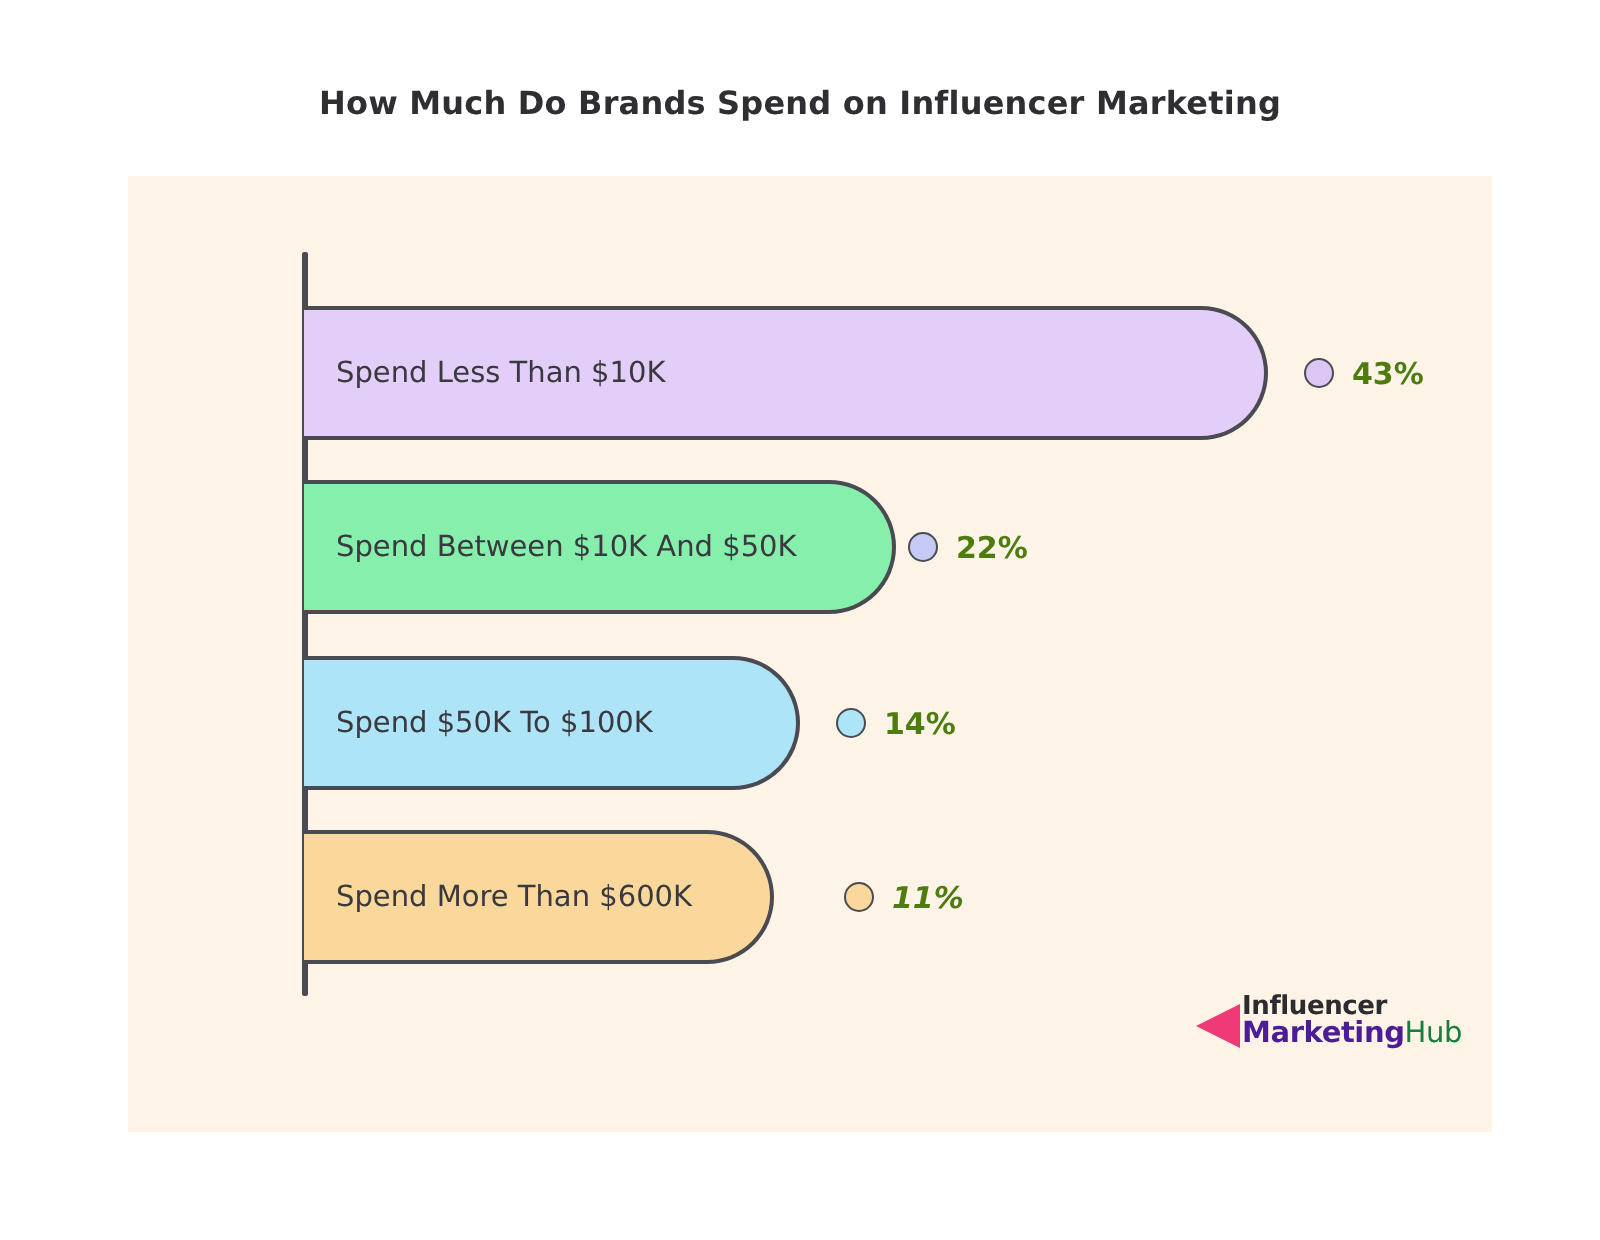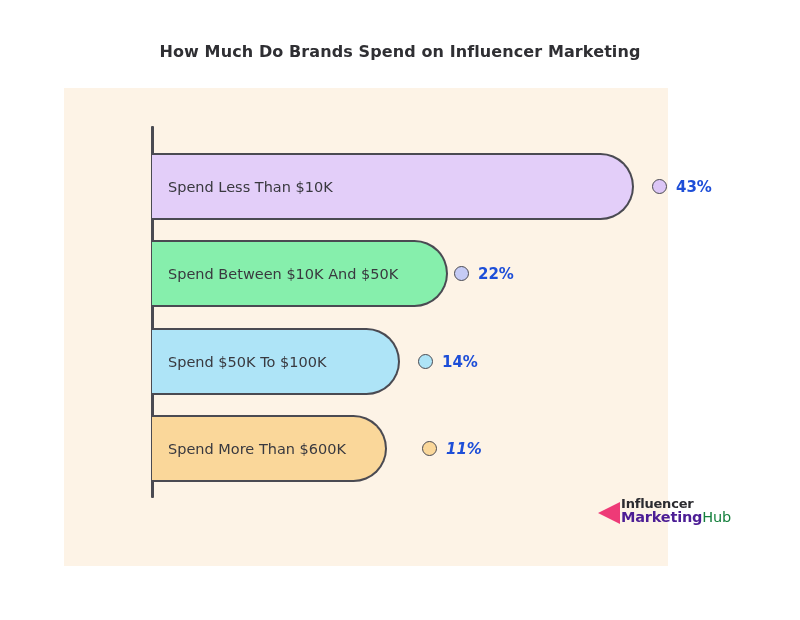--- a/index.html
+++ b/index.html
@@ -31,23 +31,24 @@
     font-weight: bold;
     color: #2f2f33;
     letter-spacing: 0.1px;
   }
 
   
   .card {
     position: absolute;
     left: 64px;
     top: 88px;
-    width: 604px;
+    width: 672px;
     height: 478px;
     background: #FDF3E6;
+    padding-left: 10px;
   }
 
   
   .plot {
     position: absolute;
     left: 0;
     top: 0;
     width: 672px;
     height: 478px;
   }
@@ -112,21 +113,21 @@
     height: 15px;
     border-radius: 50%;
     border: 1.6px solid #4a4a52;
     box-sizing: border-box;
     flex: 0 0 auto;
   }
 
   .value-text {
     font-size: 15px;
     font-weight: bold;
-    color: #1d4ed8;
+    color: #4d7c0f;
   }
 
   
   .logo {
     position: absolute;
     left: 534px;
     top: 408px;
     display: flex;
     align-items: center;
   }

